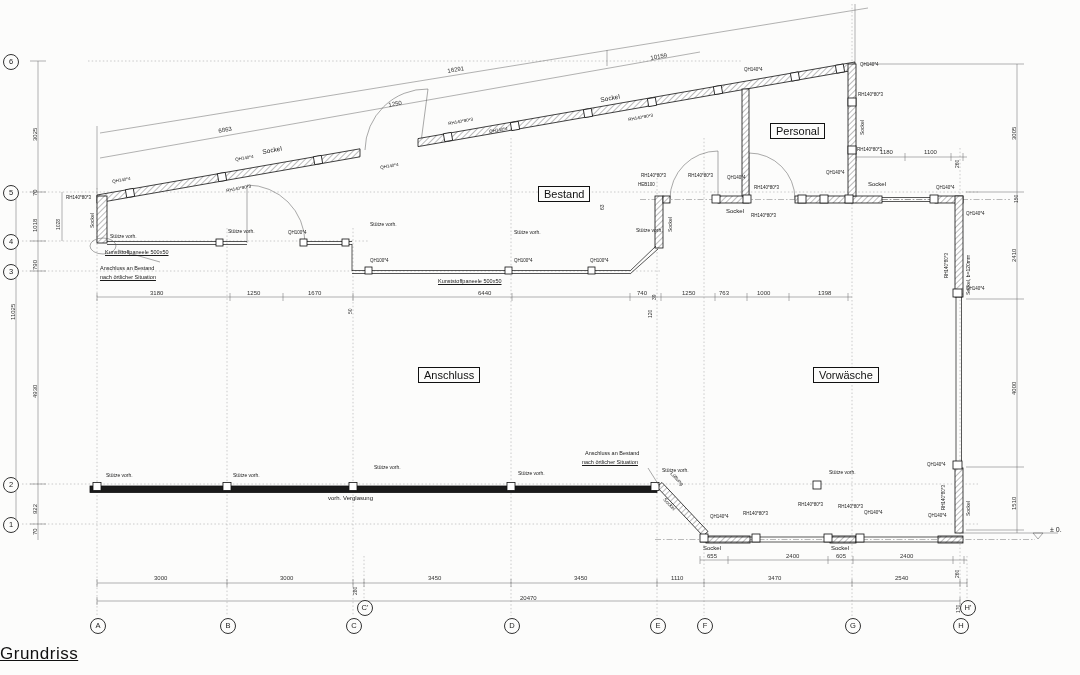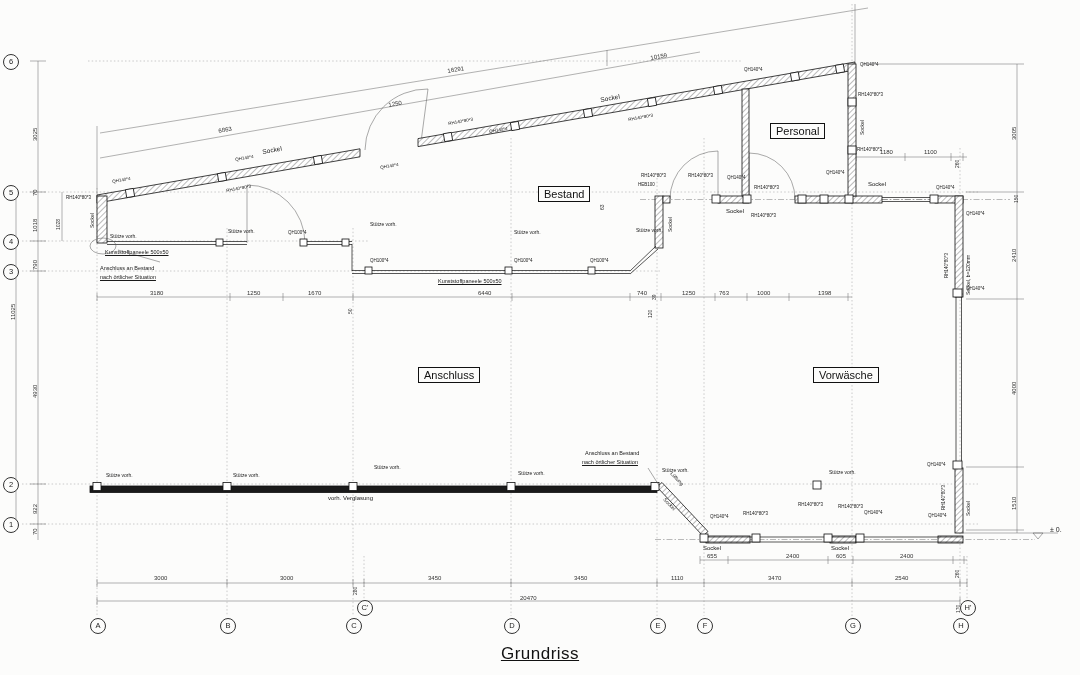--- a/index.html
+++ b/index.html
@@ -12,21 +12,21 @@
   .s6{font-size:6px;}
   .s7{font-size:6.5px;}
   .rt{transform:rotate(-90deg);}
   .sl{transform:rotate(-9.8deg);}
   .dg{transform:rotate(47deg);}
   .u{text-decoration:underline;}
   .room{position:absolute;border:1px solid #111;background:#fcfcfb;padding:1px 5px;
         font-size:11px;color:#111;white-space:nowrap;}
   .bub{position:absolute;width:14px;height:14px;border:0.8px solid #333;border-radius:50%;
        font-size:7.5px;color:#222;text-align:center;line-height:14px;background:#fcfcfb;}
-  .title{position:absolute;left:0;right:0;top:644px;text-align:center;font-size:17px;color:#111;
+  .title{position:absolute;left:0;right:0;top:644px;text-align:left;font-size:17px;color:#111;
          text-decoration:underline;letter-spacing:0.5px;}
   .lvl{position:absolute;font-size:7px;color:#222;}
 </style>
 </head>
 <body>
 
 <div id="plan">
 
 <svg width="1080" height="675" viewBox="0 0 1080 675">
   <defs>

